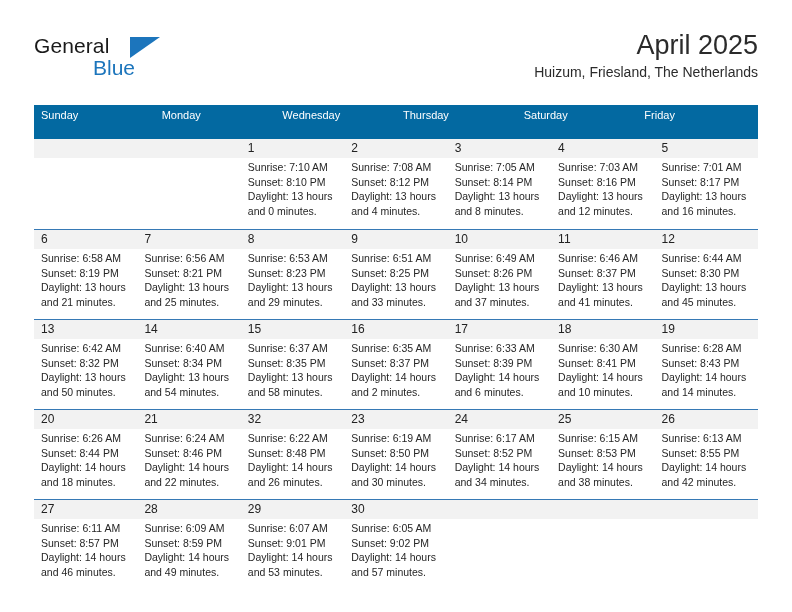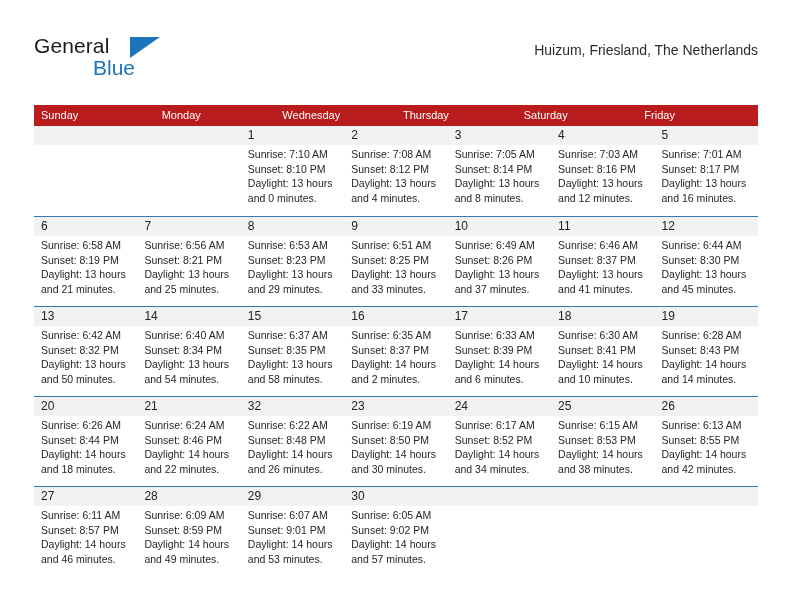--- a/index.html
+++ b/index.html
@@ -71,35 +71,35 @@
   .cal-title {
     font-size: 27px;
     color: #2b2b2b;
     line-height: 34px;
     white-space: nowrap;
   }
   .cal-subtitle {
     font-size: 14px;
     color: #2b2b2b;
     line-height: 20px;
-    margin-top: 12px;
+    margin-top: 0;
     white-space: nowrap;
   }
 
   
   .calendar {
     position: absolute;
     left: 34px;
     top: 105px;
     width: 724px;
   }
   .week-head {
     display: flex;
-    background: #b91c1c;
-    height: 21px;
+    background: #0369a1;
+    height: 34px;
   }
   .week-head .hcell {
     flex: 1 1 0;
     color: #ffffff;
     font-size: 11px;
     line-height: 21px;
     padding-left: 7px;
     box-sizing: border-box;
     overflow: hidden;
     white-space: nowrap;
@@ -151,20 +151,21 @@
 
   <div class="header">
 
     <div class="logo">
       <span class="logo-general">General</span>
       <span class="logo-triangle"></span>
       <span class="logo-blue">Blue</span>
     </div>
 
     <div class="title-block">
+      <div class="cal-title">April 2025</div>
       <div class="cal-subtitle">Huizum, Friesland, The Netherlands</div>
     </div>
 
   </div>
 
   <div class="calendar">
     <div class="week-head">
         <div class="hcell">Sunday</div>
         <div class="hcell">Monday</div>
         <div class="hcell">Wednesday</div>

